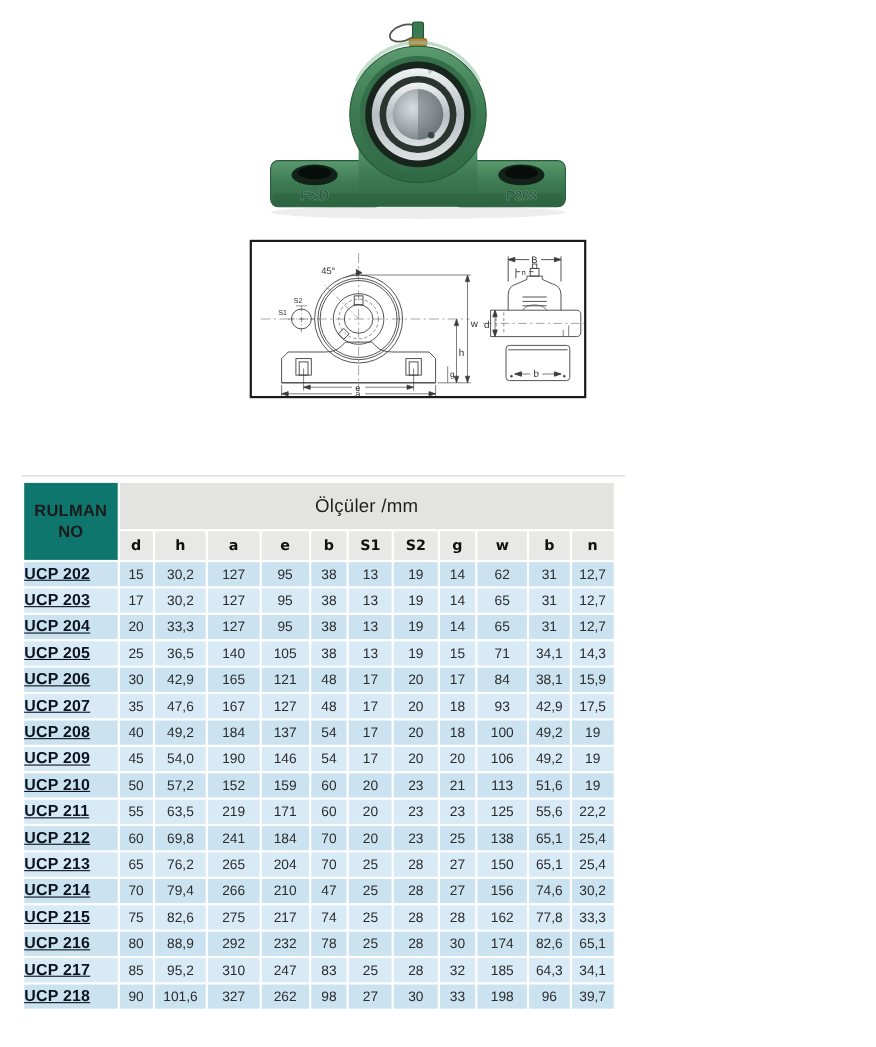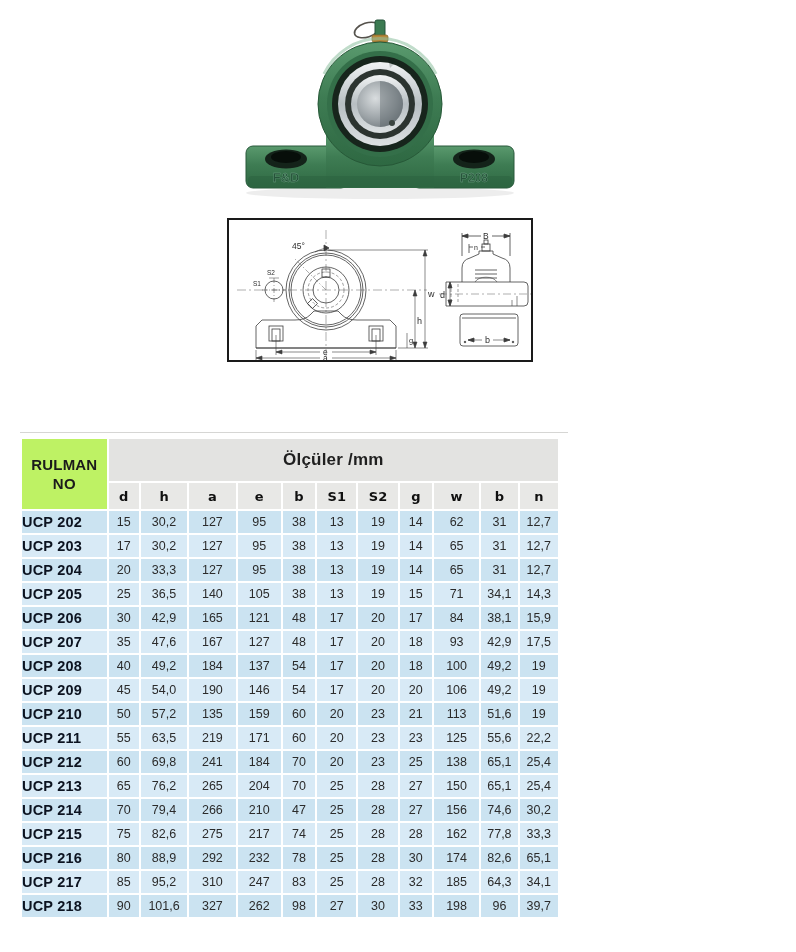--- a/index.html
+++ b/index.html
@@ -5,27 +5,27 @@
   html,body{margin:0;padding:0;background:#fff;}
   body{width:796px;height:952px;position:relative;font-family:"Liberation Sans",sans-serif;overflow:hidden;}
 
   .photo-wrap{position:absolute;left:240px;top:16px;width:280px;height:188px;}
   .drawing-wrap{position:absolute;left:227px;top:218px;width:302px;height:140px;border:2px solid #1a1a1a;background:#fff;}
 
   .table-wrap{position:absolute;left:20px;top:432px;width:552px;}
   .table-topline{border-top:1px solid #d6d6d4;width:548px;height:4px;}
   table.dim{border-collapse:separate;border-spacing:2px;width:540px;table-layout:fixed;}
   table.dim th,table.dim td{padding:0;vertical-align:middle;}
-  .corner{background:#bef264;font-weight:bold;font-size:15px;color:#1b1b1b;text-align:center;line-height:1.3;letter-spacing:.2px;}
-  .group{background:#e3e3e1;font-weight:bold;font-size:17px;color:#1f1f1f;text-align:center;height:42px;letter-spacing:.2px;}
+  .corner{background:#0f766e;font-weight:bold;font-size:15px;color:#1b1b1b;text-align:center;line-height:1.3;letter-spacing:.2px;}
+  .group{background:#e3e3e1;font-weight:normal;font-size:17px;color:#1f1f1f;text-align:center;height:42px;letter-spacing:.2px;}
   .colhead{background:#e8e8e6;font-weight:bold;font-size:13px;color:#101010;text-align:center;height:26px;font-family:"DejaVu Sans",sans-serif;}
   tr.odd td,tr.odd th.rowlabel{background:#cbe3f1;}
   tr.even td,tr.even th.rowlabel{background:#d8eaf6;}
   table.dim td{font-size:12.5px;color:#2b2b2b;text-align:center;height:22px;font-family:"Liberation Sans",sans-serif;}
-  th.rowlabel{font-weight:bold;font-size:14.5px;color:#0c1320;text-align:left;padding-left:3px;letter-spacing:.2px;white-space:nowrap;}
+  th.rowlabel{font-weight:bold;font-size:14.5px;color:#0c1320;text-align:left;padding-left:3px;letter-spacing:.2px;white-space:nowrap;text-decoration:underline;}
   svg{display:block;}
 </style>
 </head>
 <body>
 
 <div class="photo-wrap">
   <svg width="280" height="188" viewBox="0 0 280 188">
     <defs>
       <linearGradient id="green" x1="0" y1="0" x2="0" y2="1">
         <stop offset="0" stop-color="#5a9a6e"></stop>
@@ -341,21 +341,21 @@
           <td>20</td>
           <td>20</td>
           <td>106</td>
           <td>49,2</td>
           <td>19</td>
         </tr>
         <tr class="odd">
           <th class="rowlabel">UCP 210</th>
           <td>50</td>
           <td>57,2</td>
-          <td>135</td>
+          <td>152</td>
           <td>159</td>
           <td>60</td>
           <td>20</td>
           <td>23</td>
           <td>21</td>
           <td>113</td>
           <td>51,6</td>
           <td>19</td>
         </tr>
         <tr class="even">

